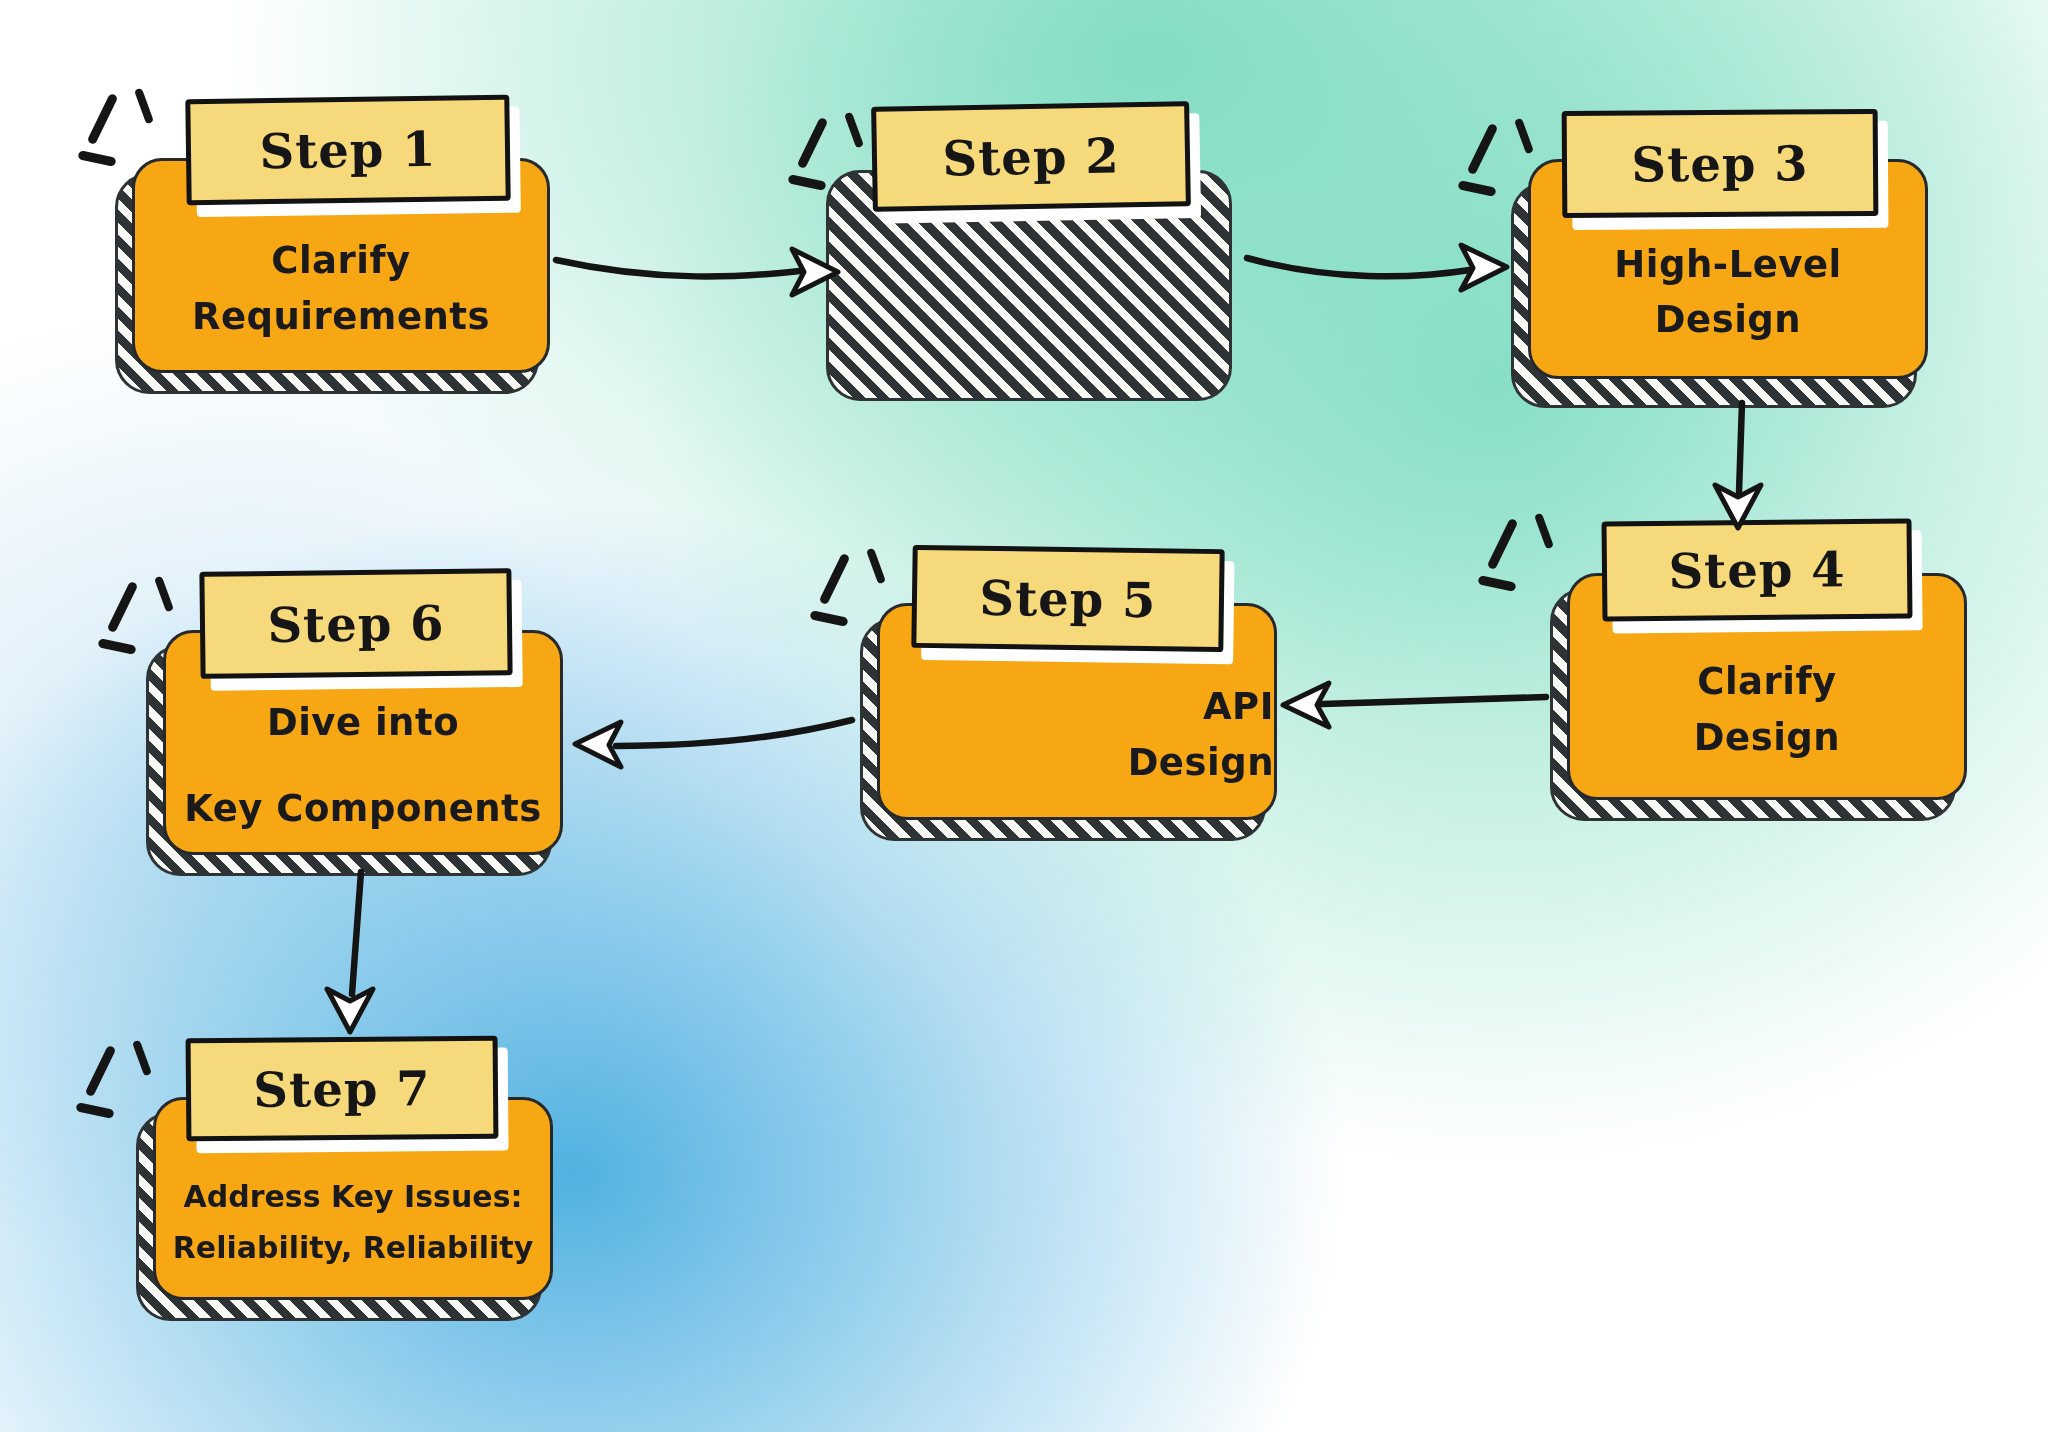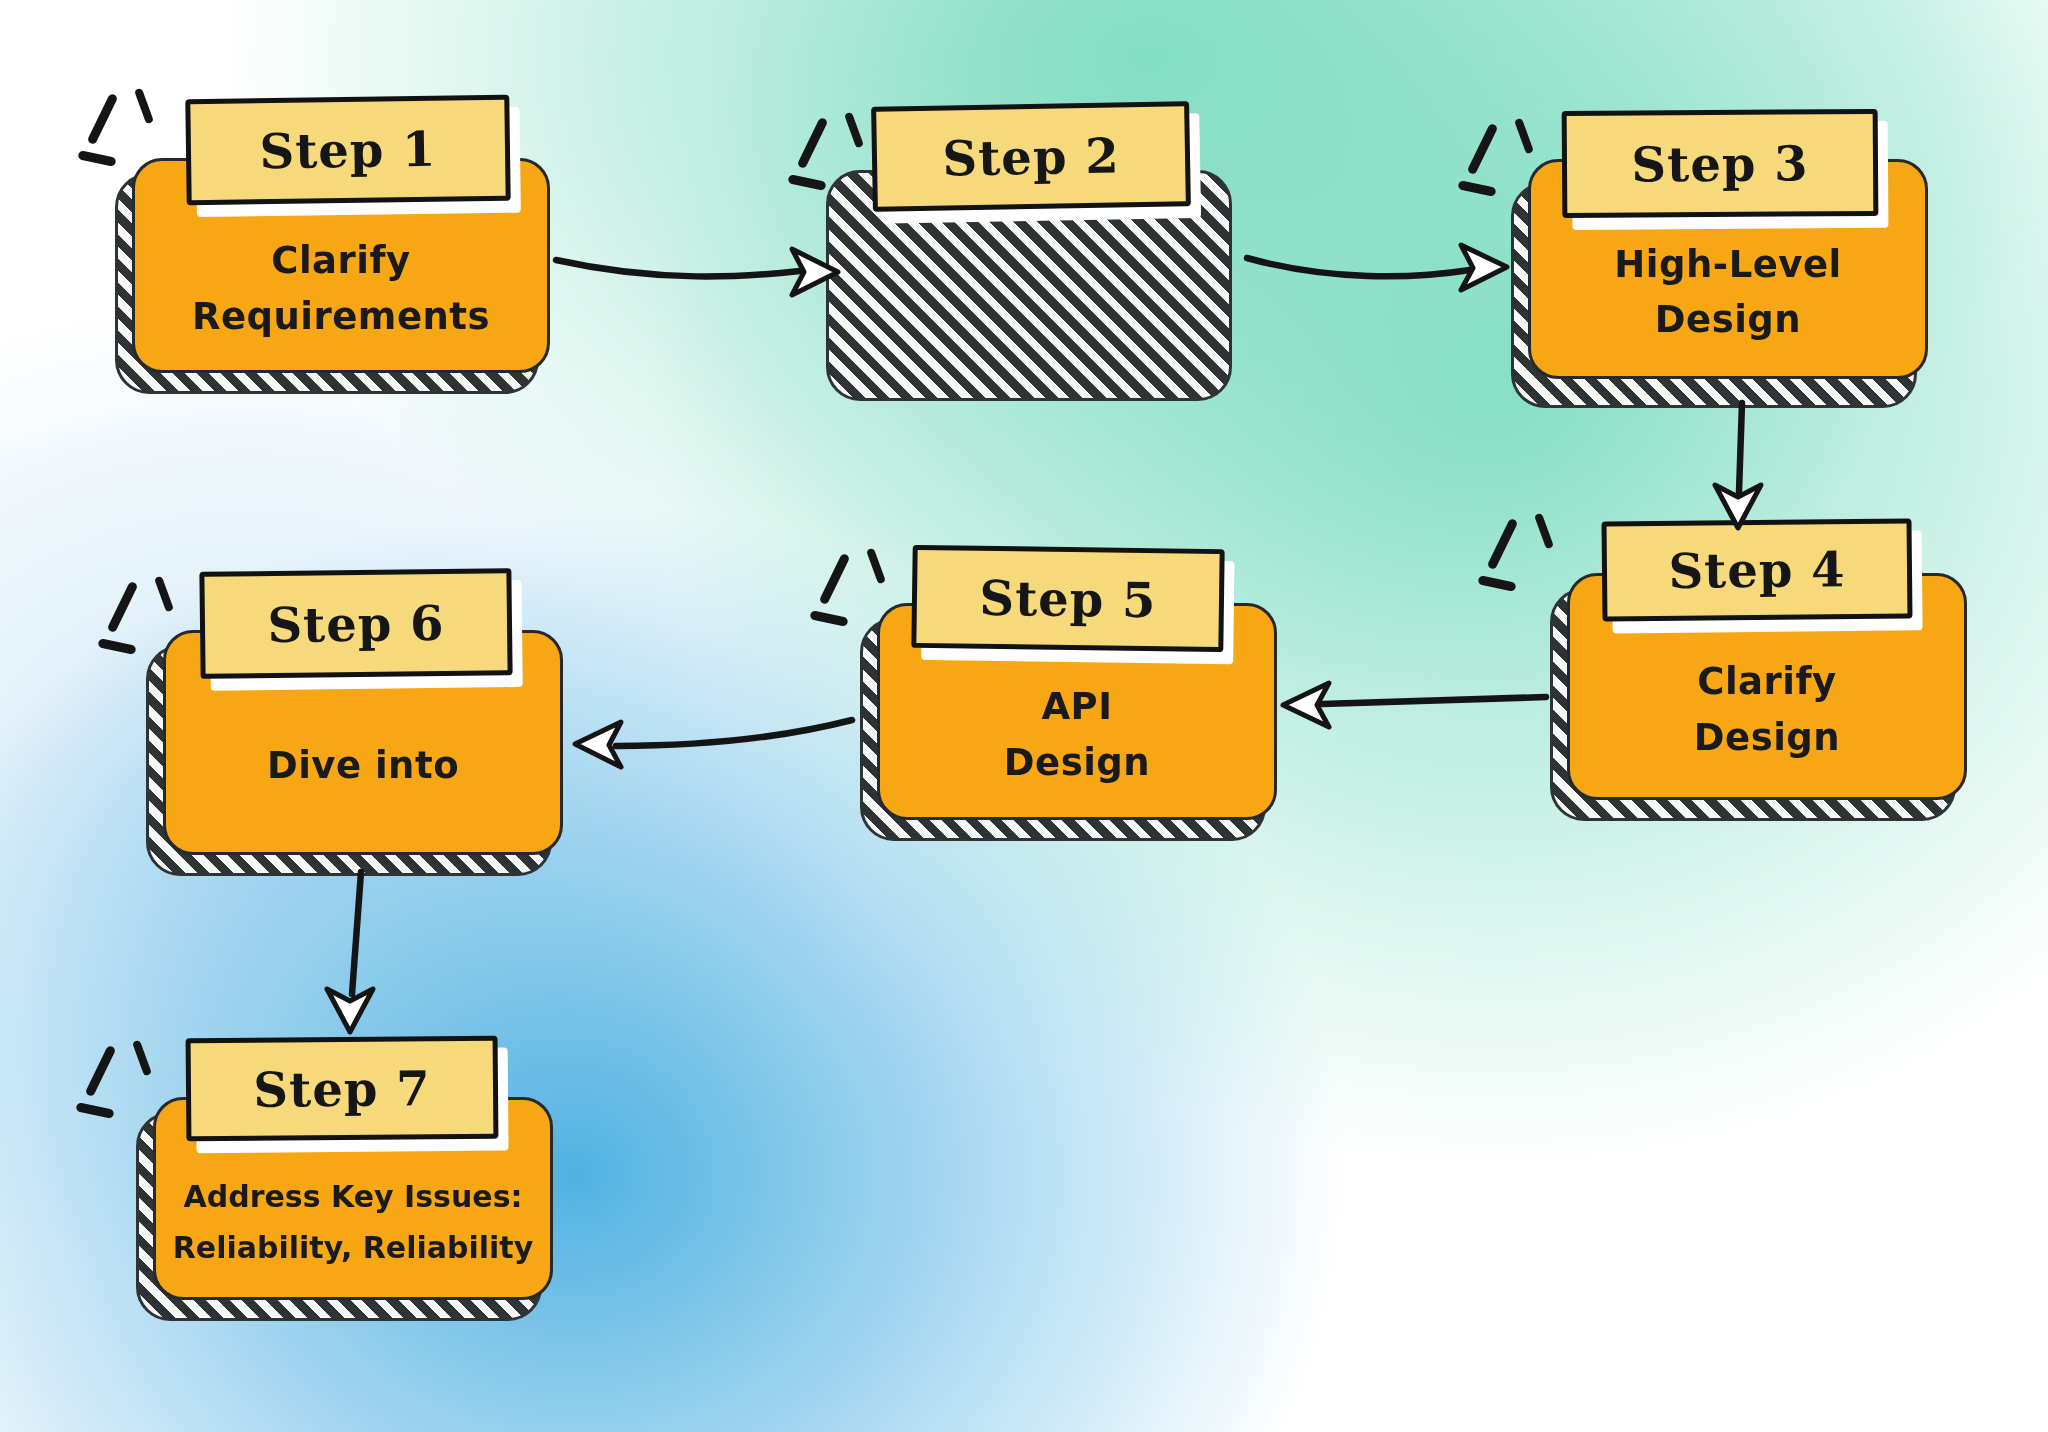--- a/index.html
+++ b/index.html
@@ -72,21 +72,21 @@
   .g3 .box{left:0;top:49px;width:400px;height:220px;}
   .g3 .shadow{left:0;top:57px;width:400px;height:220px;}
   .g3 .banner{left:34px;top:0;width:316px;height:107px;transform:rotate(-0.4deg);}
 
   .g4{left:1567px;top:520px;width:400px;height:280px;}
   .g4 .box{left:0;top:53px;width:400px;height:227px;}
   .g4 .shadow{left:0;top:53px;width:400px;height:227px;}
   .g4 .banner{left:35px;top:0;width:310px;height:100px;transform:rotate(-0.6deg);}
 
   .g5{left:877px;top:547px;width:400px;height:273px;}
-  .g5 .box{left:0;top:56px;width:400px;height:217px;}
+  .g5 .box{left:0;top:56px;width:400px;height:217px;align-items:flex-end;}
   .g5 .shadow{left:0;top:56px;width:400px;height:217px;}
   .g5 .banner{left:35px;top:0;width:312px;height:103px;transform:rotate(0.8deg);}
 
   .g6{left:163px;top:570px;width:400px;height:285px;}
   .g6 .box{left:0;top:60px;width:400px;height:225px;gap:30px;}
   .g6 .shadow{left:0;top:60px;width:400px;height:225px;}
   .g6 .banner{left:37px;top:0;width:312px;height:107px;transform:rotate(-0.7deg);}
 
   .g7{left:153px;top:1037px;width:400px;height:263px;}
   .g7 .box{left:0;top:60px;width:400px;height:203px;}
@@ -159,20 +159,21 @@
     </div>
     <div class="banner">
       <span>Step 5</span>
     </div>
   </div>
 
   <div class="group g6">
     <div class="shadow"></div>
     <div class="box">
       <span class="line">Dive into</span>
+      <span class="line">Key Components</span>
     </div>
     <div class="banner">
       <span>Step 6</span>
     </div>
   </div>
 
   <div class="group g7 small-body">
     <div class="shadow"></div>
     <div class="box">
       <span class="line">Address Key Issues:</span>

